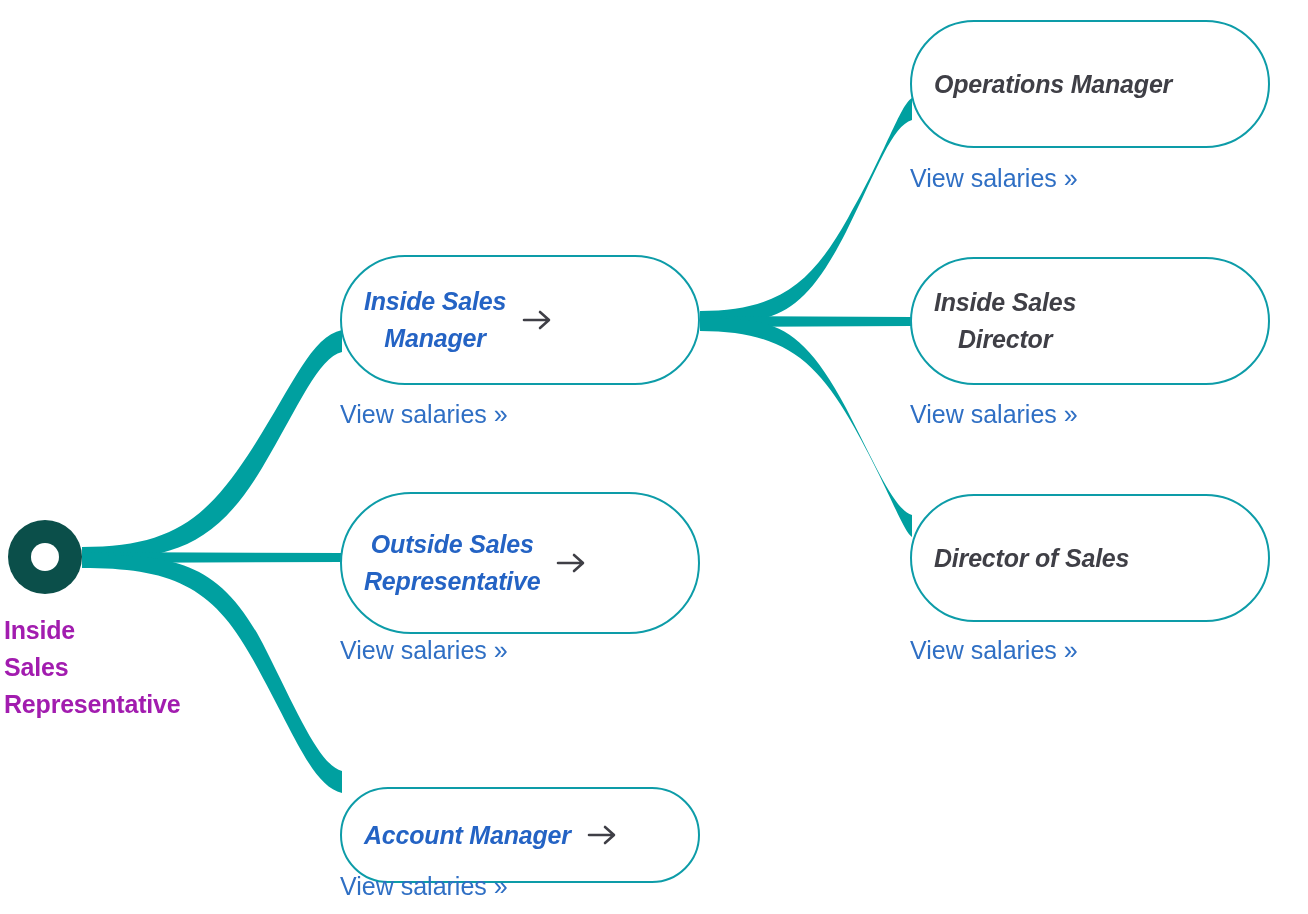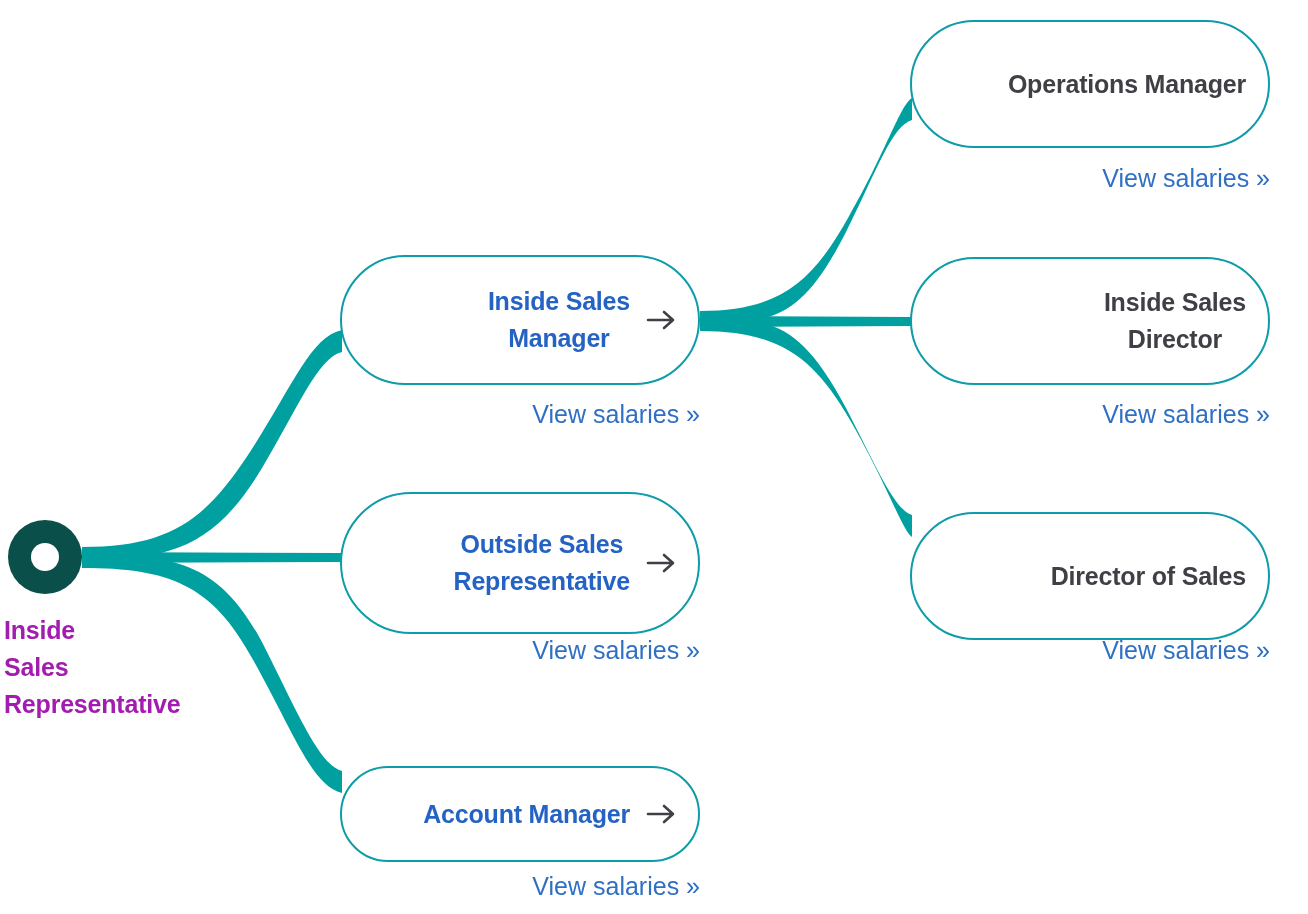--- a/index.html
+++ b/index.html
@@ -68,22 +68,23 @@
 
   
   .card {
     position: absolute;
     box-sizing: border-box;
     background: #ffffff;
     border: 2px solid #0d9ca8;
     border-radius: 200px;
     display: flex;
     align-items: center;
-    justify-content: flex-end;
+    justify-content: flex-start;
     z-index: 4;
+    font-style: italic;
   }
   .card-inner {
     display: flex;
     align-items: center;
     justify-content: center;
     gap: 16px;
     padding: 0 22px;
   }
   .card-title {
     font-size: 25px;
@@ -104,21 +105,21 @@
     display: block;
   }
   .arrow-icon svg { display: block; }
 
   
   .salary-link {
     position: absolute;
     font-size: 25px;
     line-height: 30px;
     color: #2f6fc4;
-    text-align: right;
+    text-align: left;
     text-decoration: none;
     white-space: nowrap;
     z-index: 5;
     cursor: pointer;
   }
 
   
   .col-mid { left: 340px; width: 360px; }
   .col-right { left: 910px; width: 360px; }
 </style>
@@ -170,21 +171,21 @@
 Representative</div>
       <span class="arrow-icon">
         <svg viewBox="0 0 30 26" width="30" height="26">
           <path d="M2 13 H26 M18 5 L27 13 L18 21" stroke="#3f3f46" stroke-width="2.6" fill="none" stroke-linecap="round" stroke-linejoin="round"></path>
         </svg>
       </span>
     </div>
   </div>
   <a class="salary-link col-mid" style="top:635px;" href="#">View salaries »</a>
 
-  <div class="card promo col-mid" style="top:766px; height:96px;">
+  <div class="card promo col-mid" style="top:787px; height:96px;">
     <div class="card-inner">
       <div class="card-title">Account Manager</div>
       <span class="arrow-icon">
         <svg viewBox="0 0 30 26" width="30" height="26">
           <path d="M2 13 H26 M18 5 L27 13 L18 21" stroke="#3f3f46" stroke-width="2.6" fill="none" stroke-linecap="round" stroke-linejoin="round"></path>
         </svg>
       </span>
     </div>
   </div>
   <a class="salary-link col-mid" style="top:871px;" href="#">View salaries »</a>
@@ -197,20 +198,20 @@
   <a class="salary-link col-right" style="top:163px;" href="#">View salaries »</a>
 
   <div class="card lateral col-right" style="top:257px; height:128px;">
     <div class="card-inner">
       <div class="card-title">Inside Sales
 Director</div>
     </div>
   </div>
   <a class="salary-link col-right" style="top:399px;" href="#">View salaries »</a>
 
-  <div class="card lateral col-right" style="top:512px; height:128px;">
+  <div class="card lateral col-right" style="top:494px; height:128px;">
     <div class="card-inner">
       <div class="card-title">Director of Sales</div>
     </div>
   </div>
   <a class="salary-link col-right" style="top:635px;" href="#">View salaries »</a>
 
 </div>
 
 </body></html>

